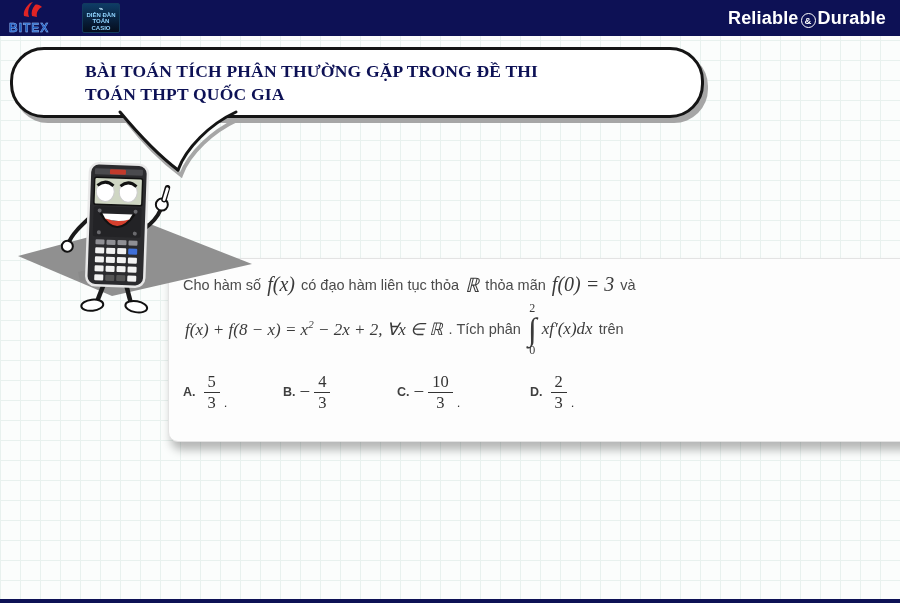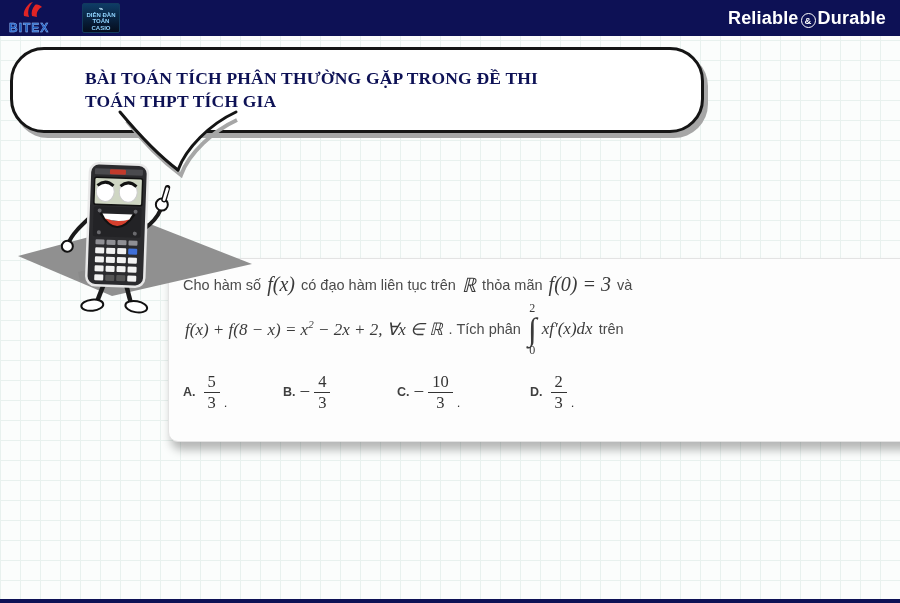--- a/index.html
+++ b/index.html
@@ -36,21 +36,21 @@
     margin-left:auto; color:#ffffff; font-weight:bold; font-size:18px;
     display:flex; align-items:center; letter-spacing:0.2px;
   }
   .amp-circle {
     width:15px; height:15px; border:1.6px solid #fff; border-radius:50%;
     display:inline-flex; align-items:center; justify-content:center;
     font-size:9.5px; font-weight:bold; margin:4px 2px 0 2px;
   }
   
   .bubble {
-    position:absolute; left:10px; top:47px; width:694px; height:86px;
+    position:absolute; left:10px; top:47px; width:694px; height:71px;
     background:#ffffff; border:3px solid #151515; border-radius:34px;
     box-shadow:4px 5px 0 #a6a6a6;
     display:flex; flex-direction:column; justify-content:center;
     padding-left:72px; z-index:3;
   }
   .bubble-title {
     color:#0d1155; font-family:"Liberation Serif", serif; font-weight:bold;
     font-size:17.5px; line-height:1.3; letter-spacing:0.2px;
   }
   .bubble-tail { position:absolute; left:118px; top:114px; z-index:4; overflow:visible; }
@@ -114,21 +114,21 @@
   </div>
   <div class="tagline">
     <span>Reliable</span>
     <span class="amp-circle">&amp;</span>
     <span>Durable</span>
   </div>
 </div>
 
 <div class="bubble">
   <div class="bubble-title">BÀI TOÁN TÍCH PHÂN THƯỜNG GẶP TRONG ĐỀ THI</div>
-  <div class="bubble-title">TOÁN THPT TÍCH GIA</div>
+  <div class="bubble-title">TOÁN THPT QUỐC GIA</div>
 </div>
 <svg class="bubble-tail" width="122" height="64" viewBox="0 0 122 64" overflow="visible">
   <path d="M6,3 C24,26 44,45 60,57 C68,35 92,13 116,2" fill="none" stroke="#a6a6a6" stroke-width="4" transform="translate(3,4)"></path>
   <path d="M2,-3 L118,-3 C92,10 68,34 60,56 C44,44 24,22 2,-3 Z" fill="#ffffff"></path>
   <path d="M2,-2 C22,22 44,44 60,56" fill="none" stroke="#151515" stroke-width="3" stroke-linecap="round"></path>
   <path d="M60,56 C68,34 92,10 118,-2" fill="none" stroke="#151515" stroke-width="3" stroke-linecap="round"></path>
 </svg>
 
 <svg class="mascot" width="260" height="168" viewBox="0 0 260 168">
   <polygon points="18,108 145,74 252,116 112,148" fill="#909090"></polygon>
@@ -189,21 +189,21 @@
       <rect x="118" y="127" width="9" height="6" rx="1" fill="#555"></rect>
         <rect x="129" y="127" width="9" height="6" rx="1"></rect>
     </g>
   </g>
 </svg>
 
 <div class="card">
   <div class="pline">
     <span class="plain">Cho hàm số </span>
       <span class="math">f(x)</span>
-      <span class="plain"> có đạo hàm liên tục trên </span>
+      <span class="plain"> có đạo hàm liên tục thỏa </span>
       <span class="math">ℝ</span>
       <span class="plain"> thỏa mãn </span>
       <span class="math">f(0) = 3</span>
       <span class="plain"> và</span>
   </div>
   <div class="pline second">
     <span class="math big"><span>f(x) + f(8 − x) = x</span><sup>2</sup><span> − 2x + 2, ∀x ∈ ℝ</span></span>
       <span class="plain"> . Tích phân </span>
     <span class="integral">
       <span class="int-upper">2</span>

